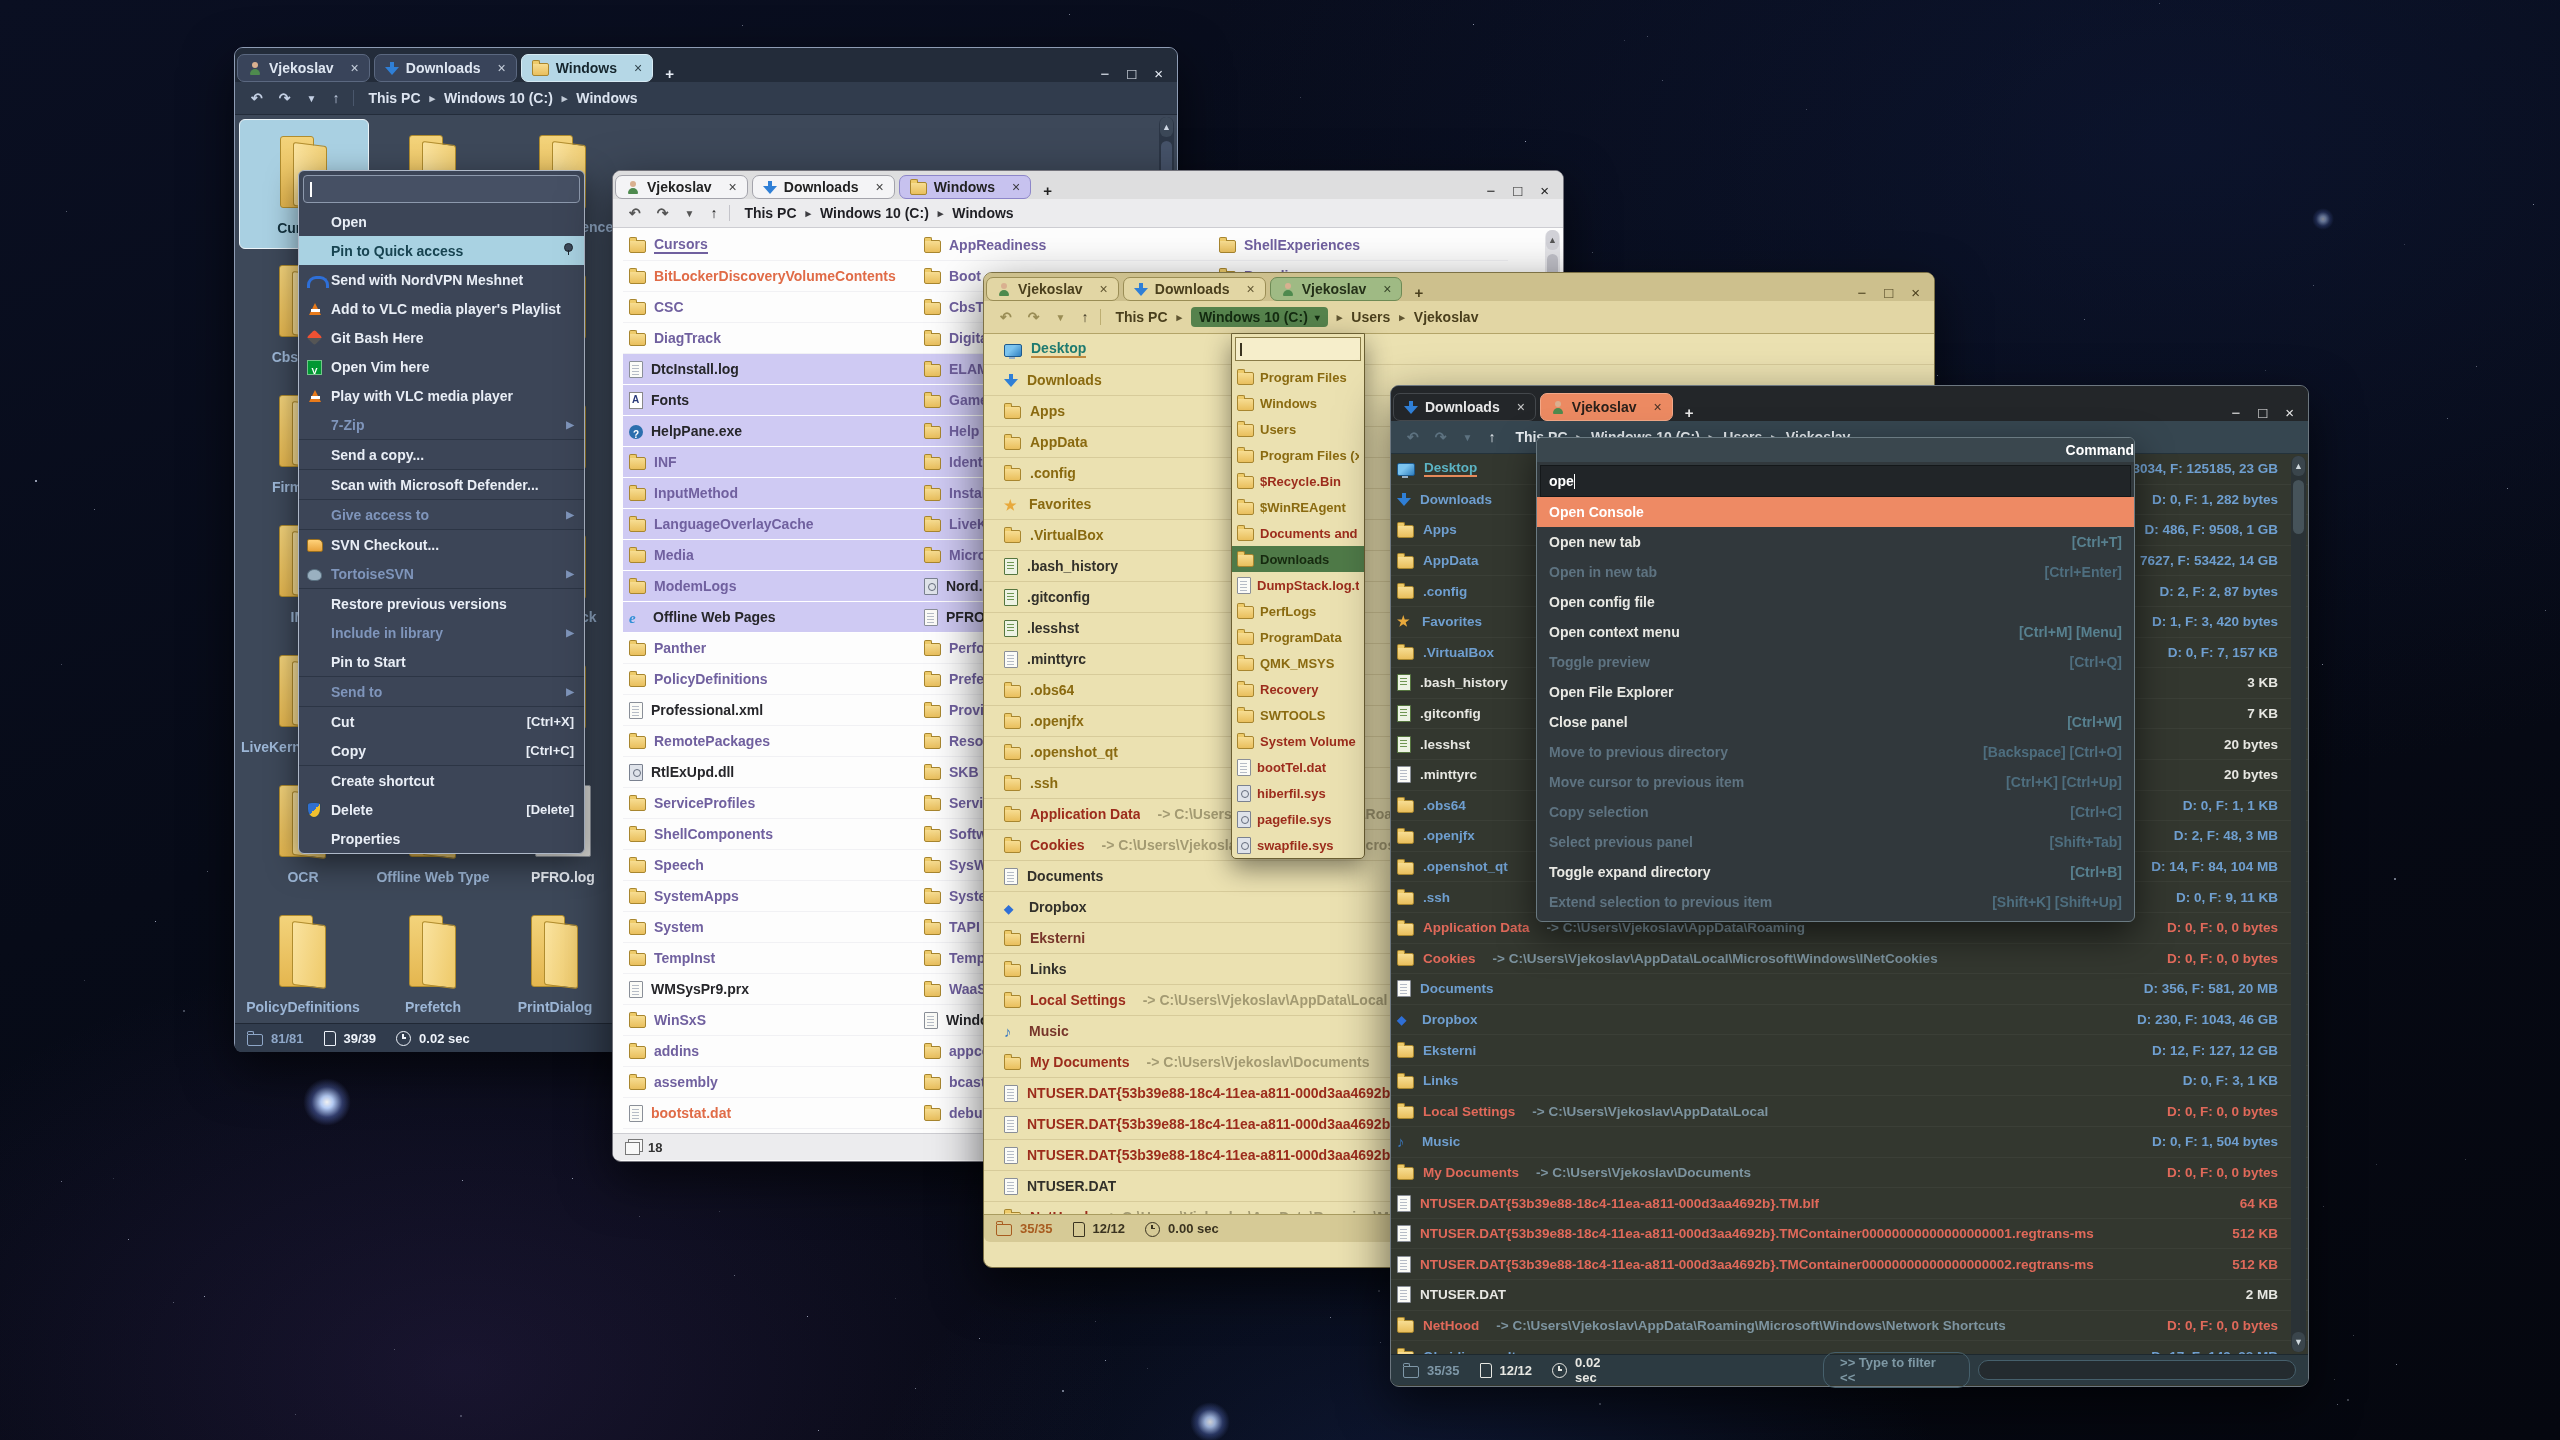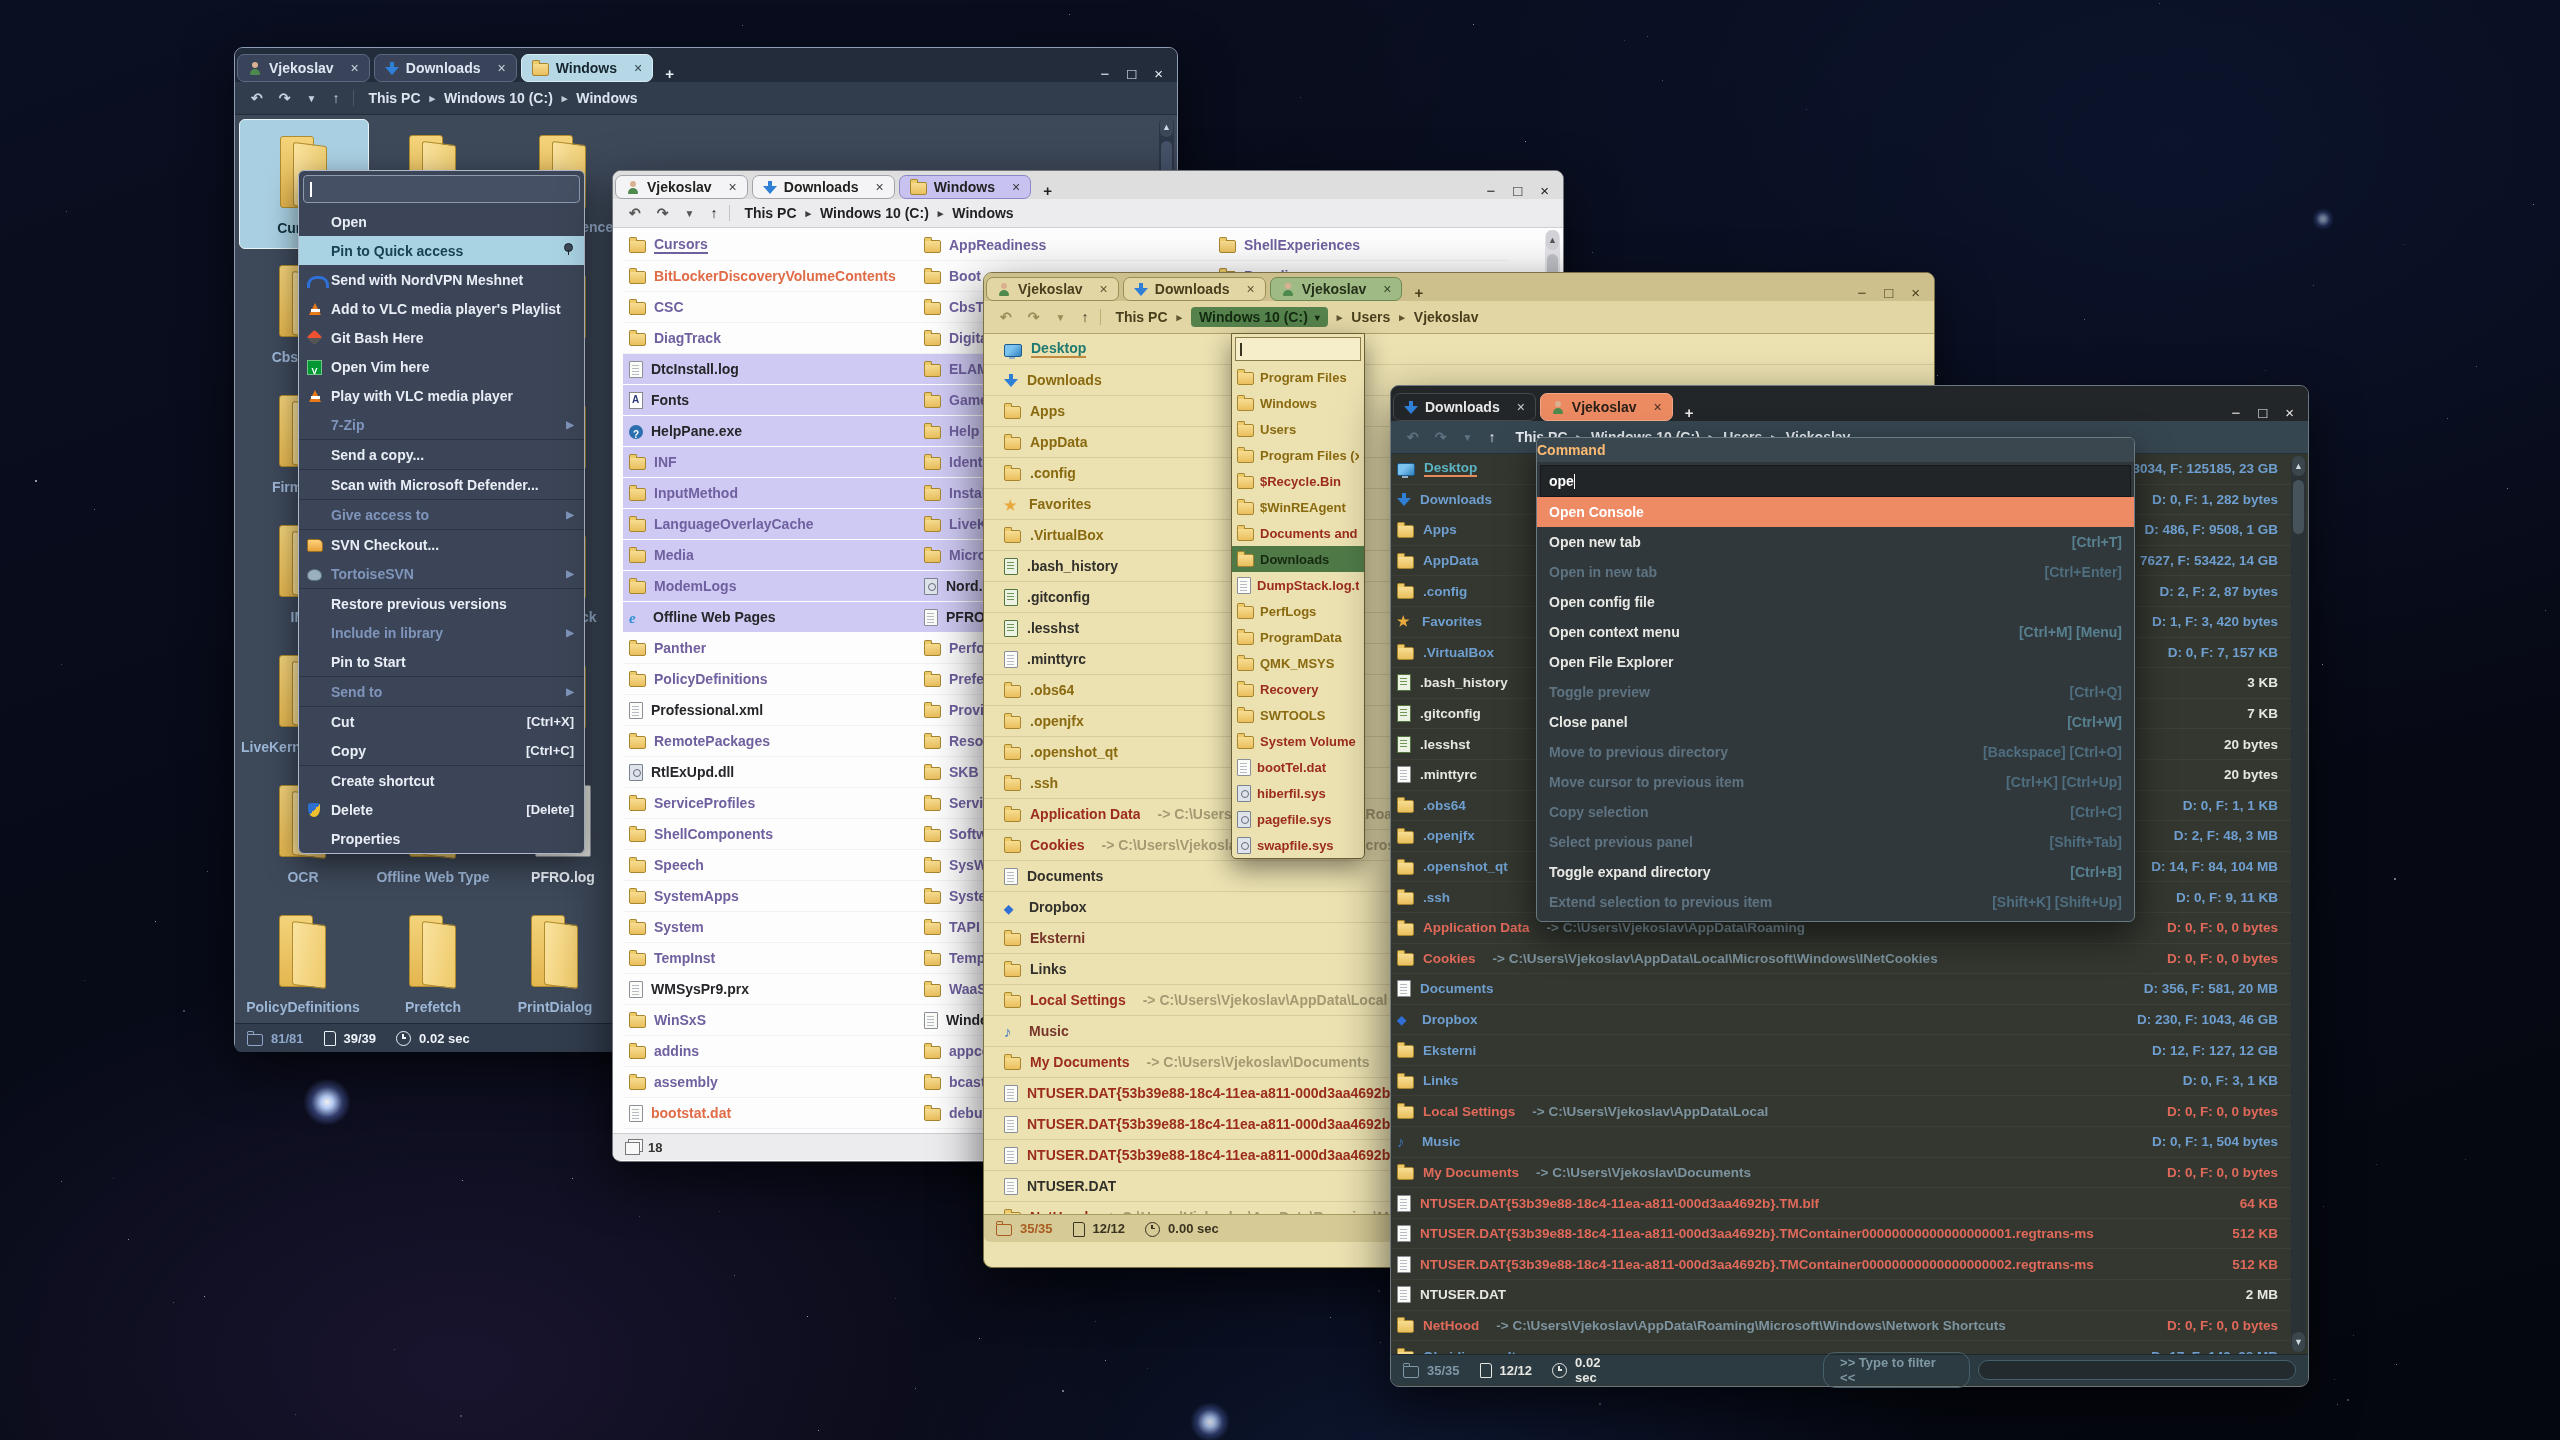--- a/index.html
+++ b/index.html
@@ -181,21 +181,21 @@
   #w4sb{right:2px;background:#2a3236;}
   #w4sb .sbup,#w4sb .sbdn{background:#3a454c;color:#cfd8dd;}
   #w4sb .sbthumb{background:#46535a;}
   #win4 .sbar{height:30px;background:#2c3a41;border-top:1px solid #1d282e;color:#e7e7e2;border-radius:0 0 6px 6px;}
   .w4count{color:#7f98a8;}
   .filterbtn{margin-left:190px;border:1px solid #46606c;border-radius:12px;padding:2px 16px;color:#7e98a4;font-weight:700;font-size:13px;}
   .filterinput{margin-left:auto;width:320px;height:18px;border:1px solid #46606c;border-radius:10px;background:#242b2f;}
 
   
   #palette{position:absolute;left:1536px;top:437px;width:597px;z-index:25;background:#31383c;border:1px solid #6a7a82;border-radius:6px;box-shadow:0 14px 36px rgba(0,0,0,.55);overflow:hidden;}
-  #palette .ptitle{height:24px;background:#3a474e;color:#fdba74;text-align:left;font-weight:700;font-size:14px;line-height:24px;}
+  #palette .ptitle{height:24px;background:#3a474e;color:#ffffff;text-align:right;font-weight:700;font-size:14px;line-height:24px;}
   #palette .pinput{height:30px;margin:3px 3px 0 3px;background:#212528;border:1px solid #14181a;display:flex;align-items:center;padding:0 8px;color:#fff;font-weight:700;font-size:14px;}
   #palette .pinput .caret{background:#fff;}
   .prow{display:flex;align-items:center;height:30px;padding:0 12px;color:#e9e9e4;font-weight:700;font-size:14px;}
   .prow.dim{color:#5e7381;}
   .prow.hl{background:#ee8a64;color:#fff;}
   .pkeys{margin-left:auto;color:#57808f;font-weight:700;}
   .prow.dim .pkeys{color:#4e6e7f;}
 </style>
 </head>
 <body>
@@ -1255,26 +1255,26 @@
           <span class="plabel">Open in new tab</span>
           <span class="pkeys">[Ctrl+Enter]</span>
         </div>
         <div class="prow">
           <span class="plabel">Open config file</span>
         </div>
         <div class="prow">
           <span class="plabel">Open context menu</span>
           <span class="pkeys">[Ctrl+M] [Menu]</span>
         </div>
-        <div class="prow">
-          <span class="plabel">Open File Explorer</span>
-        </div>
         <div class="prow dim">
           <span class="plabel">Toggle preview</span>
           <span class="pkeys">[Ctrl+Q]</span>
+        </div>
+        <div class="prow">
+          <span class="plabel">Open File Explorer</span>
         </div>
         <div class="prow">
           <span class="plabel">Close panel</span>
           <span class="pkeys">[Ctrl+W]</span>
         </div>
         <div class="prow dim">
           <span class="plabel">Move to previous directory</span>
           <span class="pkeys">[Backspace] [Ctrl+O]</span>
         </div>
         <div class="prow dim">

